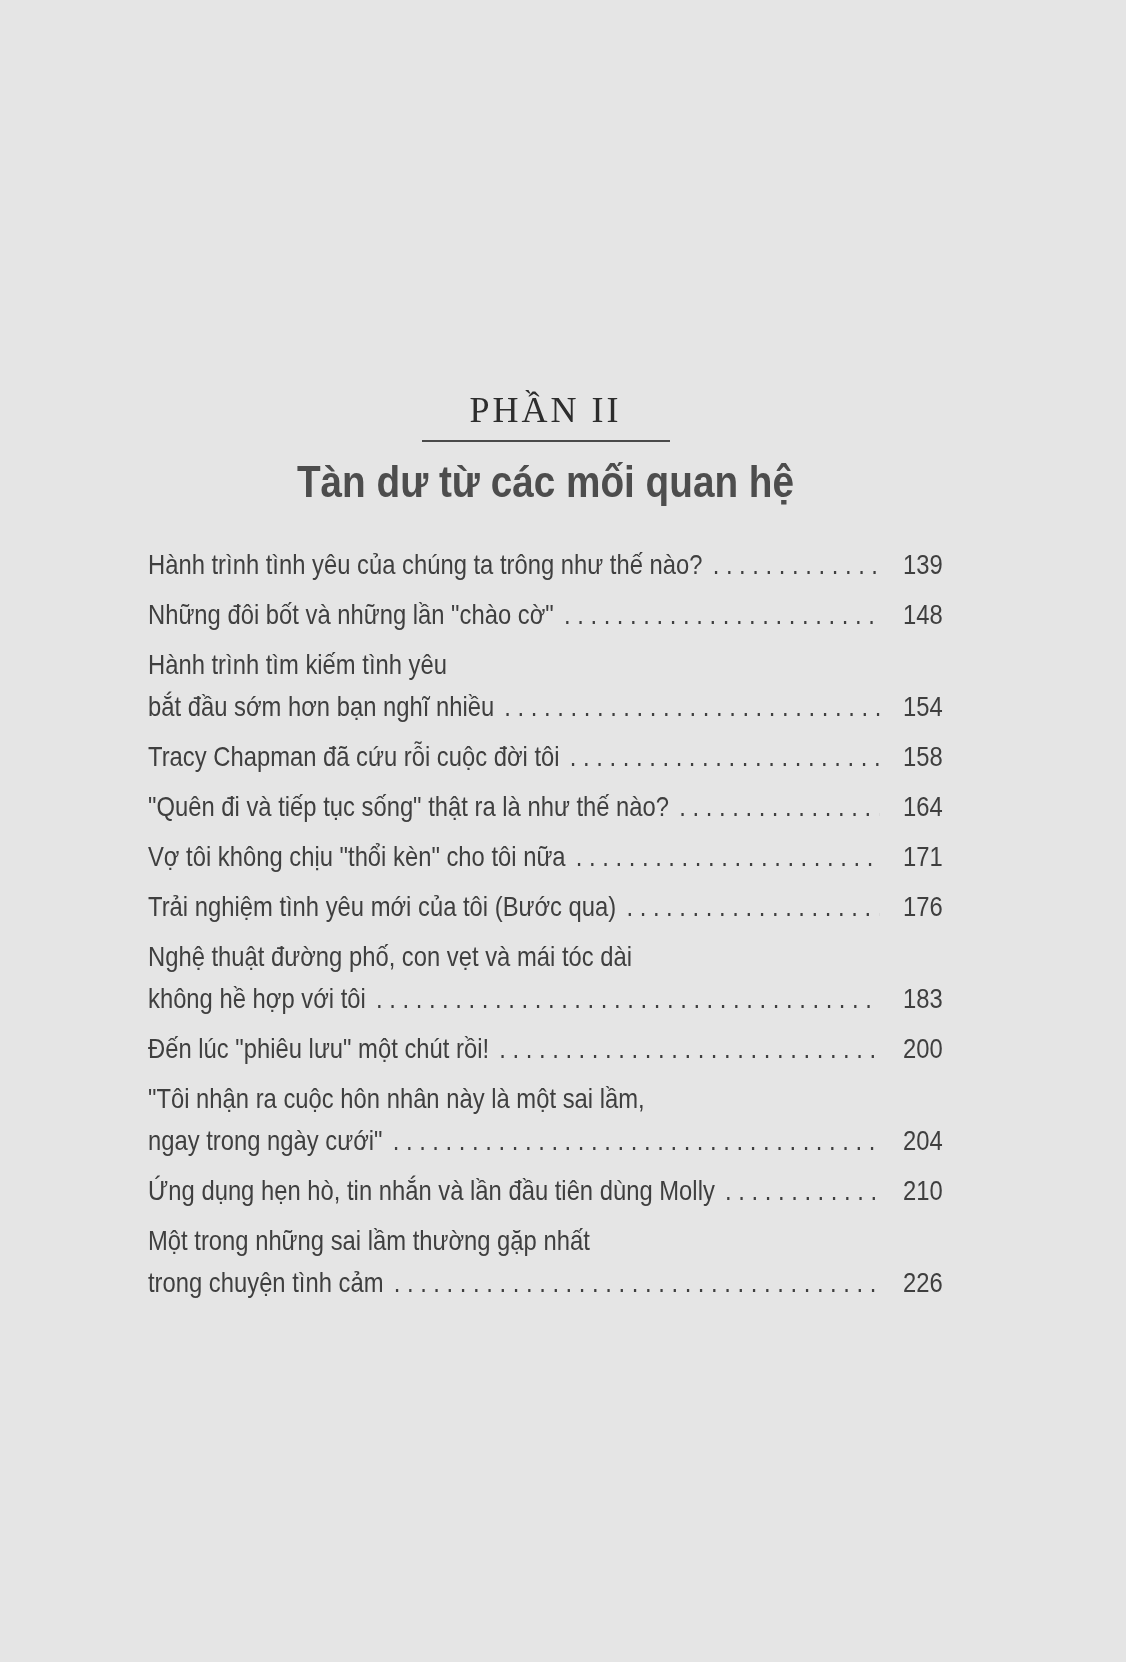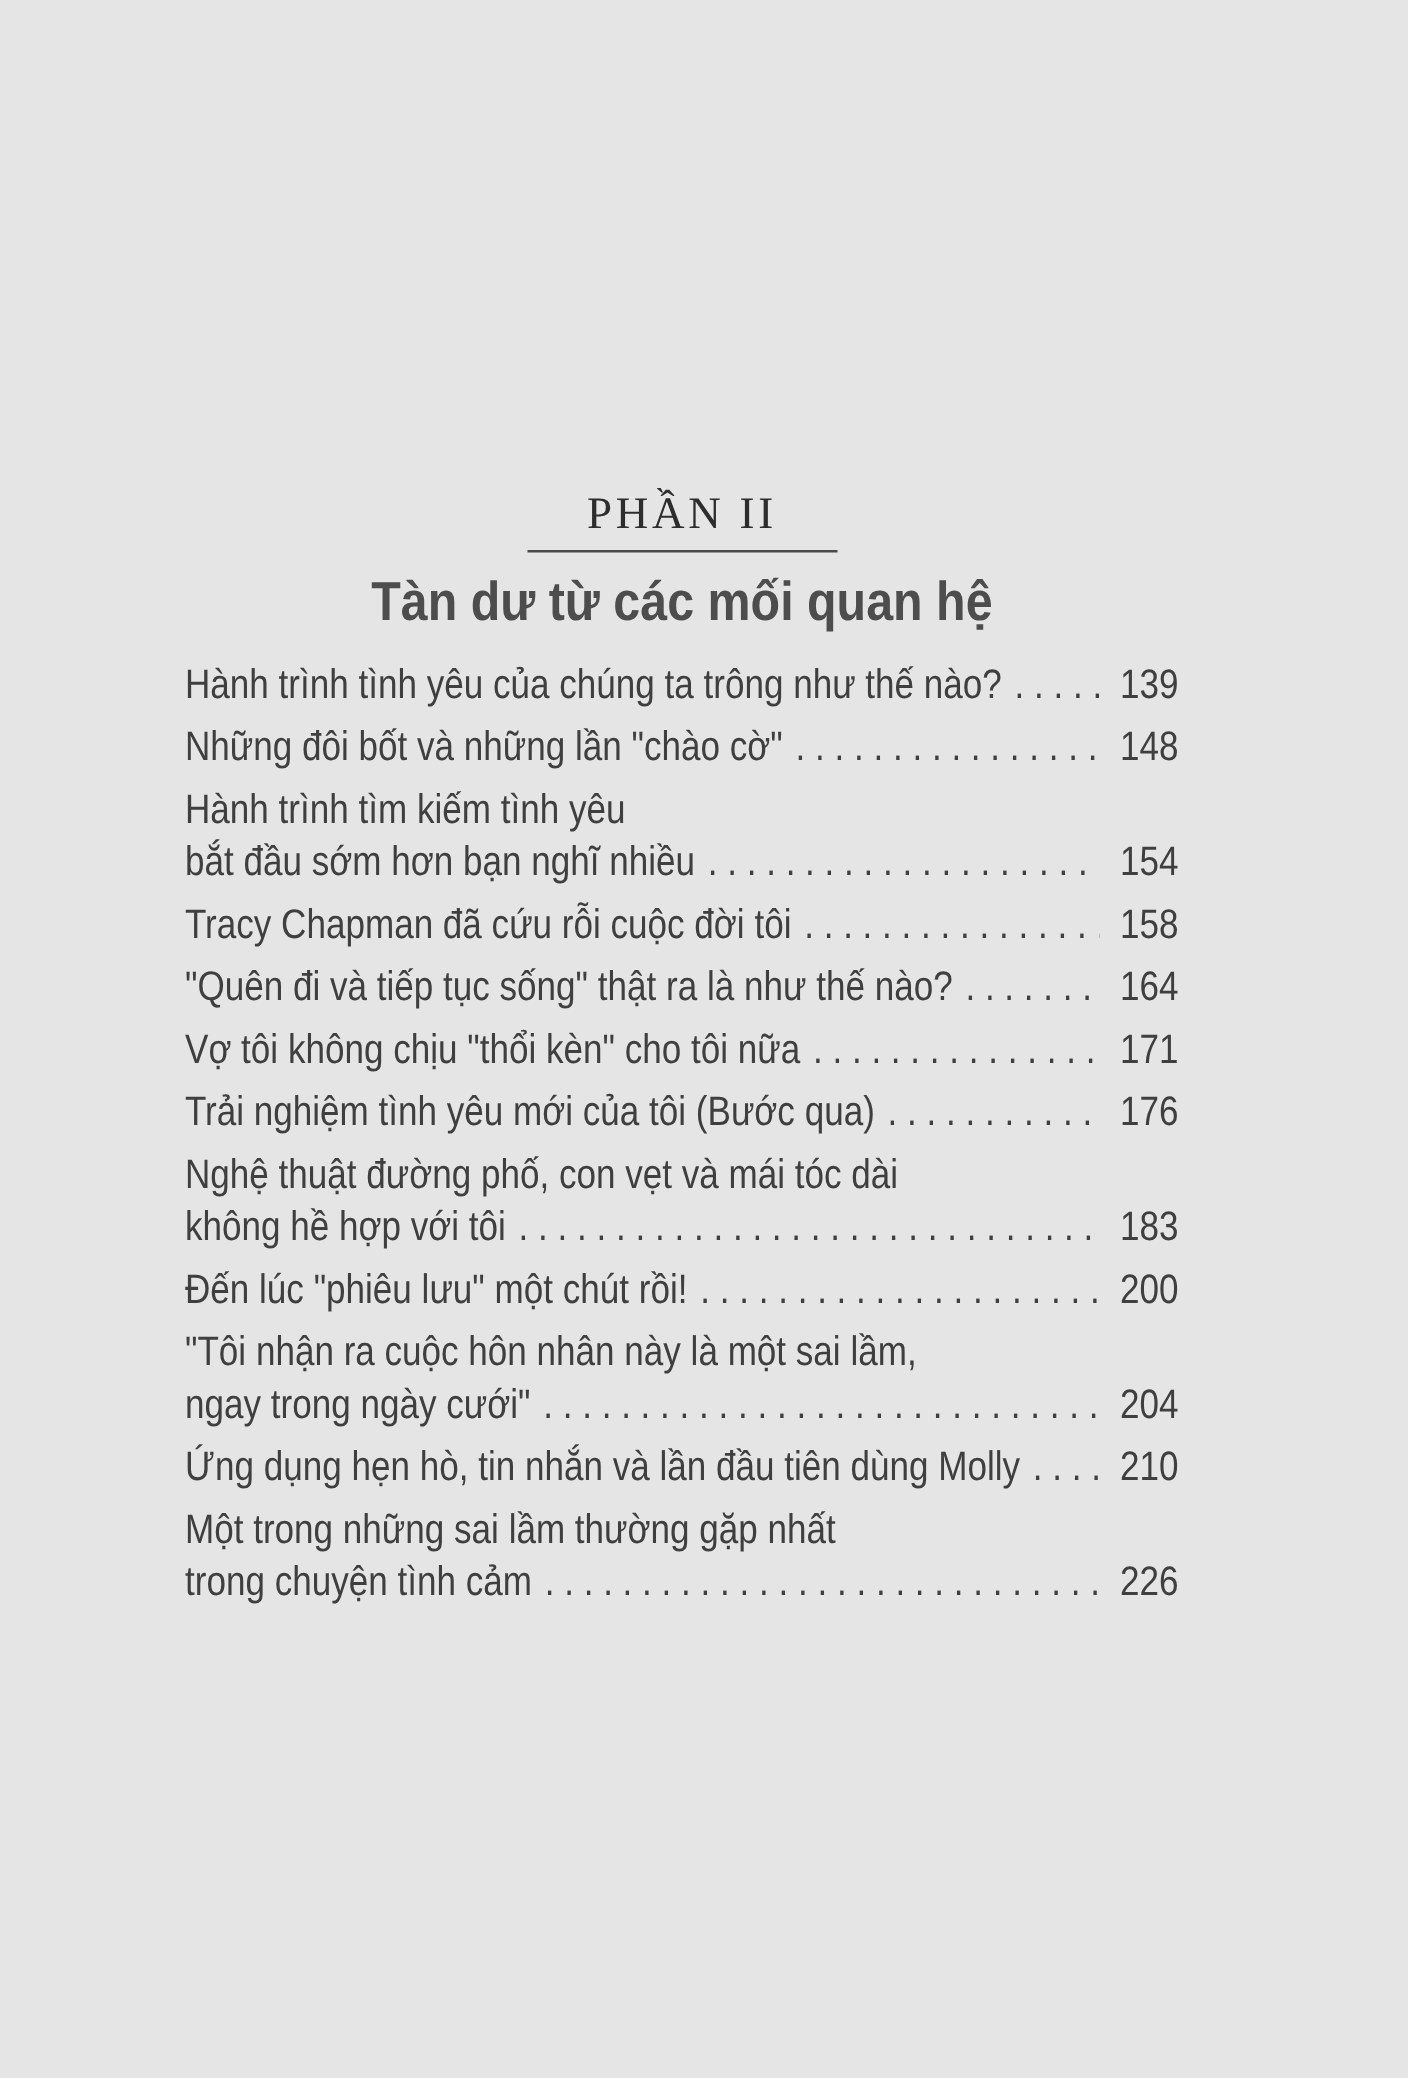--- a/index.html
+++ b/index.html
@@ -42,22 +42,22 @@
     text-align: center;
     font-size: 44px;
     line-height: 56px;
     font-weight: 700;
     color: #4d4d4d;
     transform: scaleX(0.88);
     transform-origin: center;
     white-space: nowrap;
   }
   .toc {
-    margin-top: 16px;
-    font-size: 33px;
+    margin-top: 34px;
+    font-size: 28px;
   }
   .entry {
     margin-bottom: 8px;
   }
   .line {
     line-height: 42px;
     white-space: nowrap;
     width: 935px;               
     transform: scaleX(0.85);    
     transform-origin: left center;

